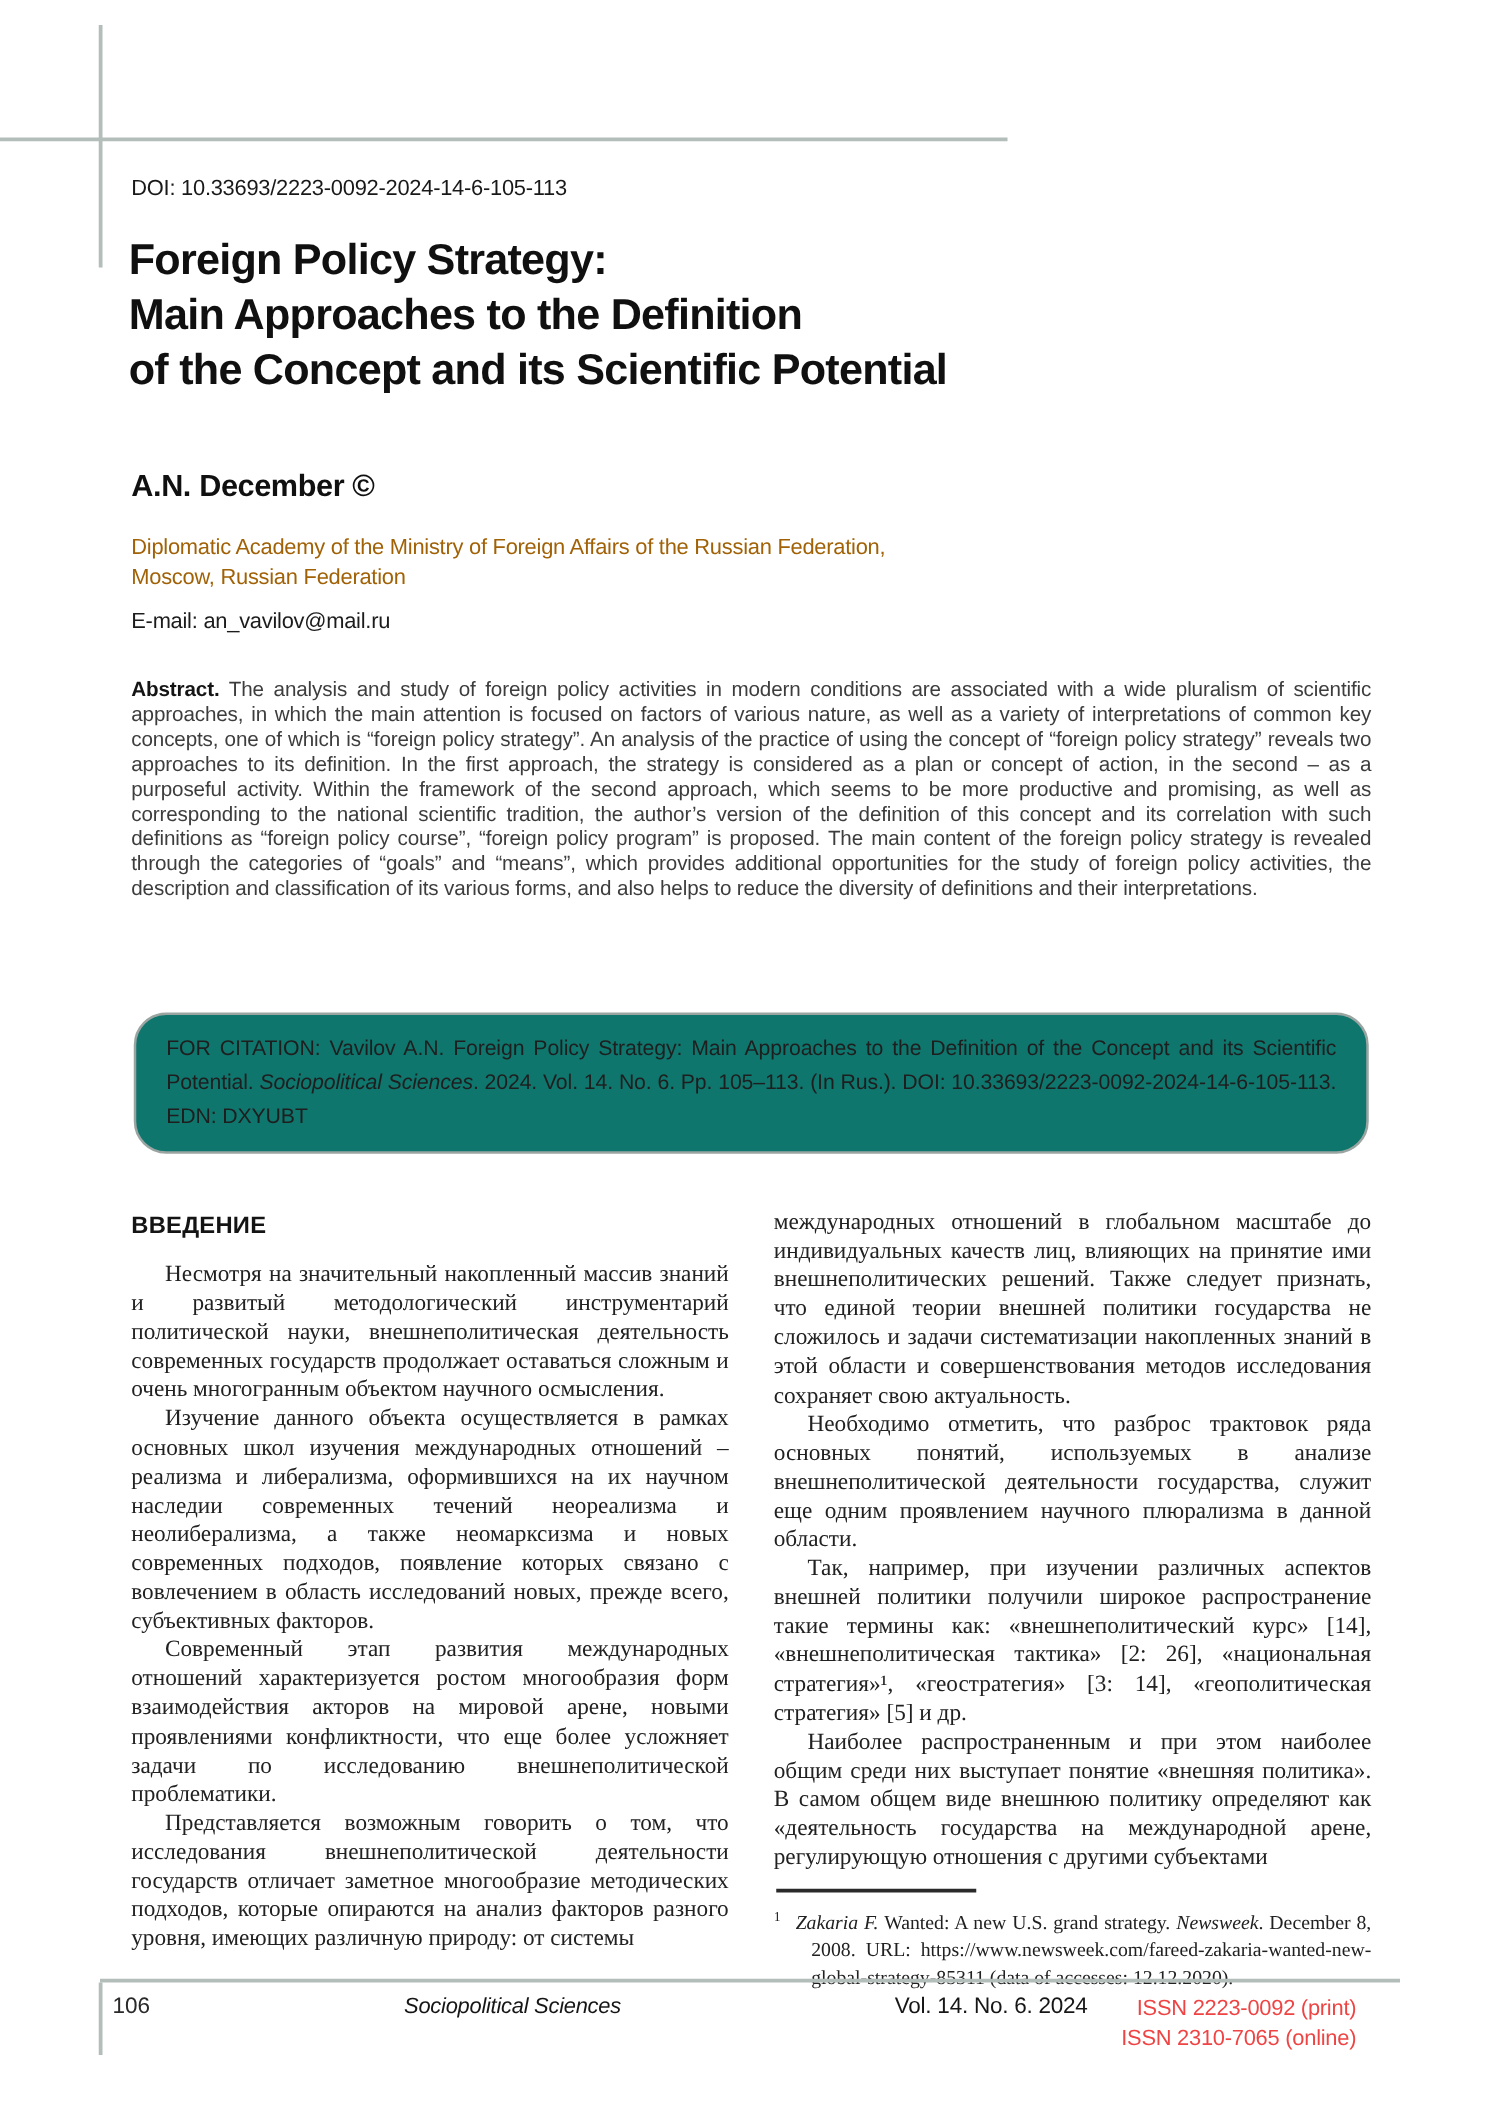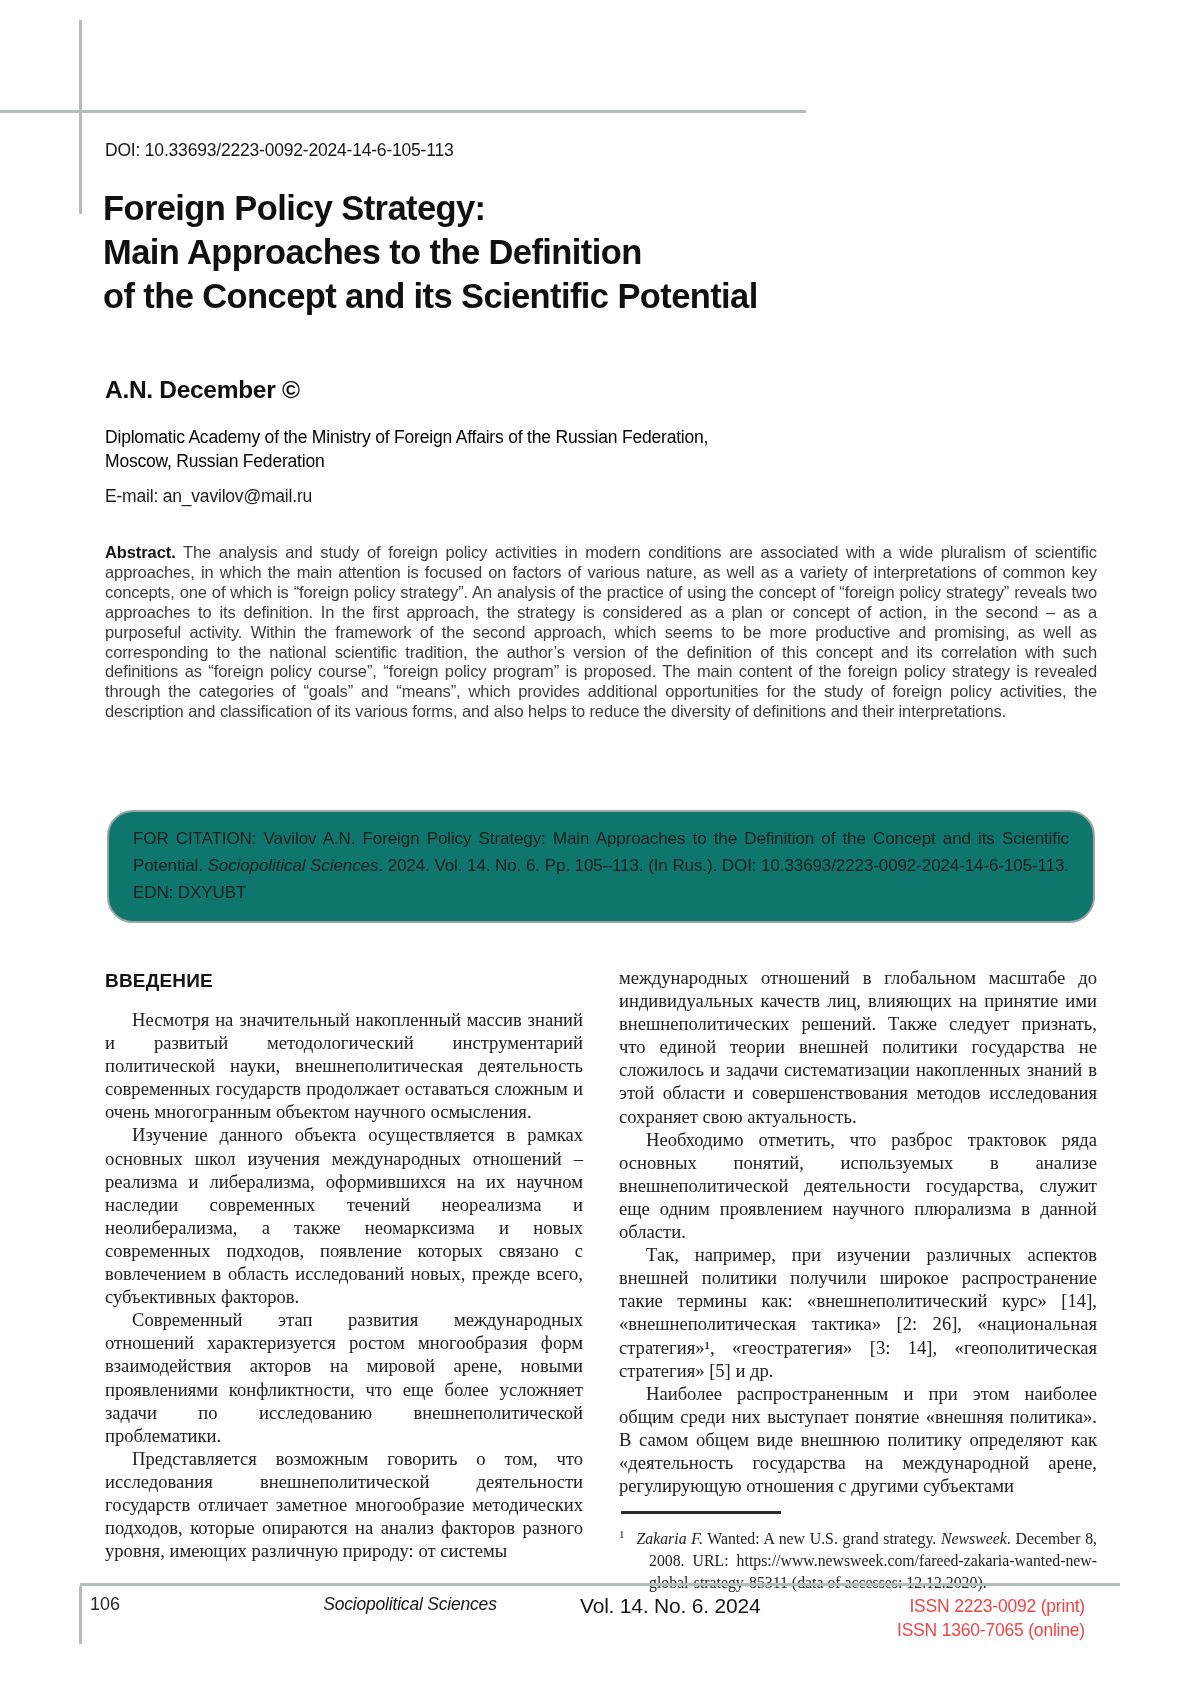--- a/index.html
+++ b/index.html
@@ -23,21 +23,21 @@
     font-weight:bold; font-style:italic; font-size:17px; letter-spacing:-0.3px;
     line-height:36px; color:#161616; white-space:nowrap;
   }
   .doi { position:absolute; left:105px; top:140px; font-size:17.5px; color:#181818; letter-spacing:-0.2px; }
 
   .title {
     position:absolute; left:103px; top:186px; width:900px;
     font-size:34.5px; font-weight:bold; line-height:44px; letter-spacing:-0.6px; color:#101010;
   }
   .author { position:absolute; left:105px; top:376px; font-size:24.5px; font-weight:bold; letter-spacing:-0.3px; color:#101010; }
-  .affiliation { position:absolute; left:105px; top:425px; font-size:17.5px; line-height:24px; letter-spacing:-0.2px; color:#000000; }
+  .affiliation { position:absolute; left:105px; top:425px; font-size:17.5px; line-height:24px; letter-spacing:-0.2px; color:#a16207; }
   .email { position:absolute; left:105px; top:486px; font-size:17.5px; letter-spacing:-0.2px; color:#1c1c1c; }
 
   .abstract {
     position:absolute; left:105px; top:543px; width:992px;
     font-size:16.5px; line-height:19.9px; text-align:justify; color:#3d3d3d; letter-spacing:-0.1px;
   }
   .abstract b, .keywords b { color:#141414; }
   .keywords {
     position:absolute; left:105px; top:745px; width:992px;
     font-size:16.5px; line-height:20px; text-align:justify; color:#3d3d3d; letter-spacing:-0.1px;
@@ -73,21 +73,21 @@
   .footnote .it { font-style:italic; }
   .footnote sup { font-size:11px; }
   .footnote .gap { display:inline-block; width:12px; }
 
   .footer {
     position:absolute; left:90px; top:1594px; width:995px;
     display:grid; grid-template-columns:150px 340px 290px 1fr; align-items:start;
   }
   .footer .pgnum { font-size:18px; color:#2a2a2a; }
   .footer .fjournal { font-style:italic; font-size:17.5px; text-align:center; color:#161616; letter-spacing:-0.2px; }
-  .footer .fvol { font-size:21px; text-align:left; color:#161616; letter-spacing:-0.2px; }
+  .footer .fvol { font-size:18px; text-align:right; color:#161616; letter-spacing:-0.2px; }
   .footer .fissn { font-size:17.5px; text-align:right; line-height:24px; color:#ef4444; letter-spacing:-0.2px; }
 </style>
 </head>
 <body>
 
 <div class="page">
 
   <div class="rule vline-top"></div>
   <div class="rule hline-header"></div>
 
@@ -134,17 +134,17 @@
 
   <div class="rule hline-footer"></div>
   <div class="rule vline-footer"></div>
 
   <div class="footer">
     <div class="pgnum">106</div>
     <div class="fjournal">Sociopolitical Sciences</div>
     <div class="fvol">Vol. 14. No. 6. 2024</div>
     <div class="fissn">
       <div>ISSN 2223-0092 (print)</div>
-      <div>ISSN 1360-7065 (online)</div>
+      <div>ISSN 2310-7065 (online)</div>
     </div>
   </div>
 
 </div>
 
 </body></html>

